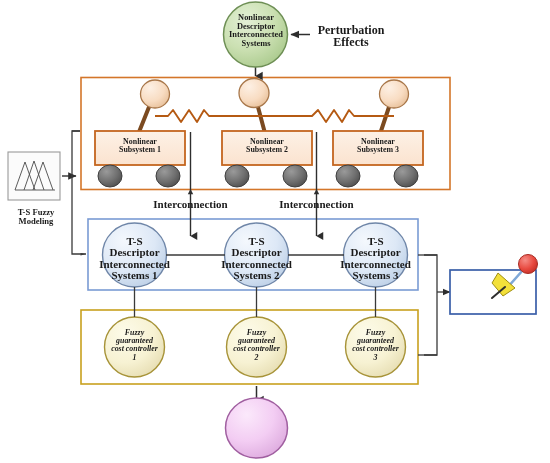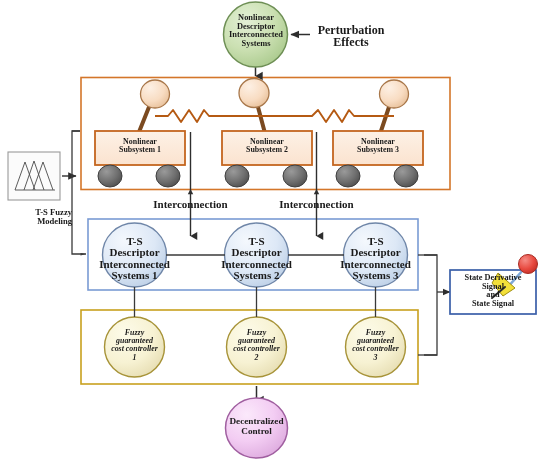--- a/index.html
+++ b/index.html
@@ -174,21 +174,21 @@
 </svg>
 
 <div class="nodelabel lbl-green" style="left:216px;top:14px;width:80px;">Nonlinear
 Descriptor
 Interconnected
 Systems</div>
 
 <div class="nodelabel lbl-pert" style="left:314px;top:24px;width:74px;">Perturbation
 Effects</div>
 
-<div class="nodelabel lbl-tsfuzzy" style="left:0px;top:208px;width:72px;text-align:right;">T-S Fuzzy
+<div class="nodelabel lbl-tsfuzzy" style="left:0px;top:208px;width:72px;">T-S Fuzzy
 Modeling</div>
 
 <div class="nodelabel lbl-cart" style="left:95px;top:138px;width:90px;">Nonlinear
 Subsystem 1</div>
 <div class="nodelabel lbl-cart" style="left:222px;top:138px;width:90px;">Nonlinear
 Subsystem 2</div>
 <div class="nodelabel lbl-cart" style="left:333px;top:138px;width:90px;">Nonlinear
 Subsystem 3</div>
 
 <div class="nodelabel lbl-inter" style="left:138px;top:199px;width:105px;">Interconnection</div>
@@ -213,21 +213,15 @@
 1</div>
 <div class="nodelabel lbl-fuzzy" style="left:219px;top:329px;width:75px;">Fuzzy
 guaranteed
 cost controller
 2</div>
 <div class="nodelabel lbl-fuzzy" style="left:338px;top:329px;width:75px;">Fuzzy
 guaranteed
 cost controller
 3</div>
 
-<div class="nodelabel lbl-state" style="left:450px;top:274px;width:86px;">State Derivative
-Signal
-and
-State Signal</div>
-
-<div class="nodelabel lbl-dec" style="left:214px;top:417px;width:85px;">Decentralized
-Control</div>
+
 
 </div>
 
 </body></html>

